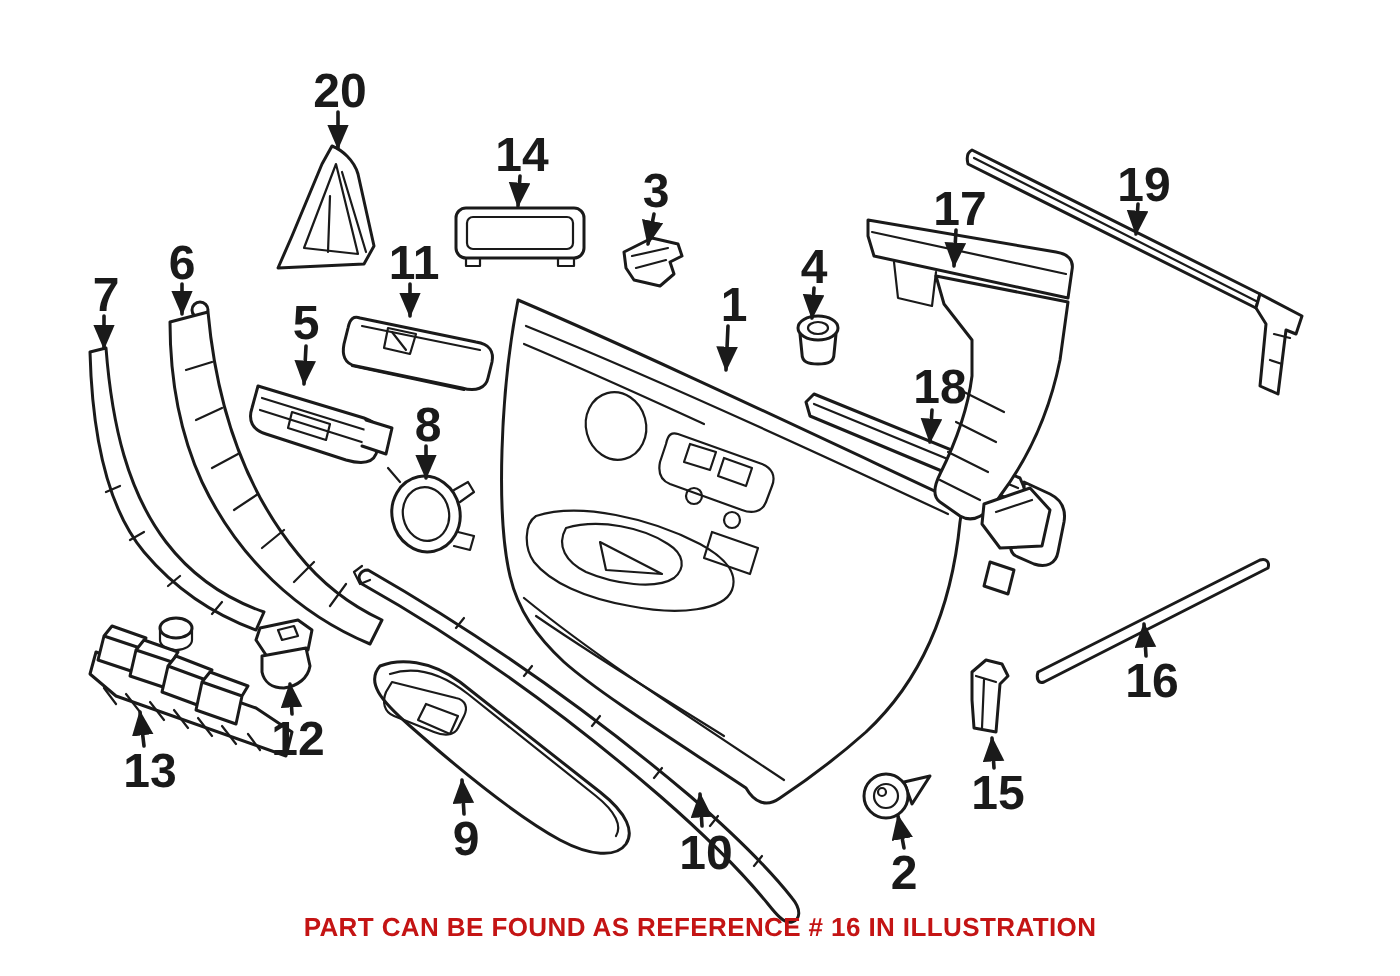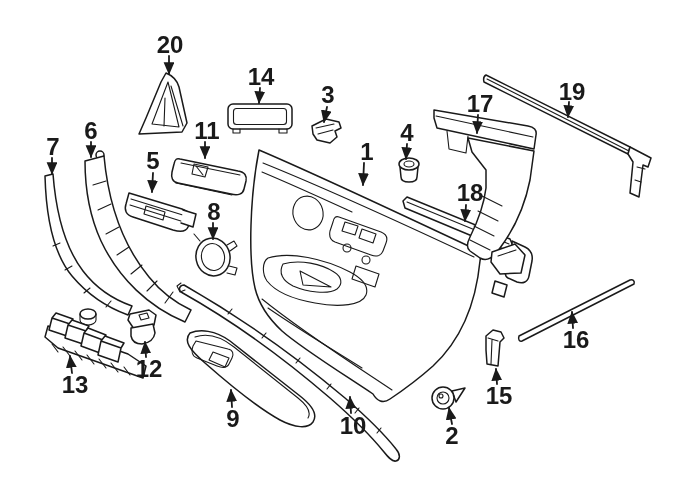--- a/index.html
+++ b/index.html
@@ -231,13 +231,14 @@
         <text x="480" y="104" dy="0.35em" class="part-number">17</text>
         <line x1="466" y1="205" x2="465" y2="221" class="arrow" marker-end="url(#arrowhead)"></line>
         <text x="470" y="193" dy="0.35em" class="part-number">18</text>
         <line x1="569" y1="102" x2="568" y2="117" class="arrow" marker-end="url(#arrowhead)"></line>
         <text x="572" y="92" dy="0.35em" class="part-number">19</text>
         <line x1="169" y1="56" x2="169" y2="74" class="arrow" marker-end="url(#arrowhead)"></line>
         <text x="170" y="45" dy="0.35em" class="part-number">20</text>
       </g>
   </svg>
 
+  <div class="caption" style="color: rgb(196, 20, 20);">PART CAN BE FOUND AS REFERENCE # 16 IN ILLUSTRATION</div>
 </div>
 
 </body></html>

